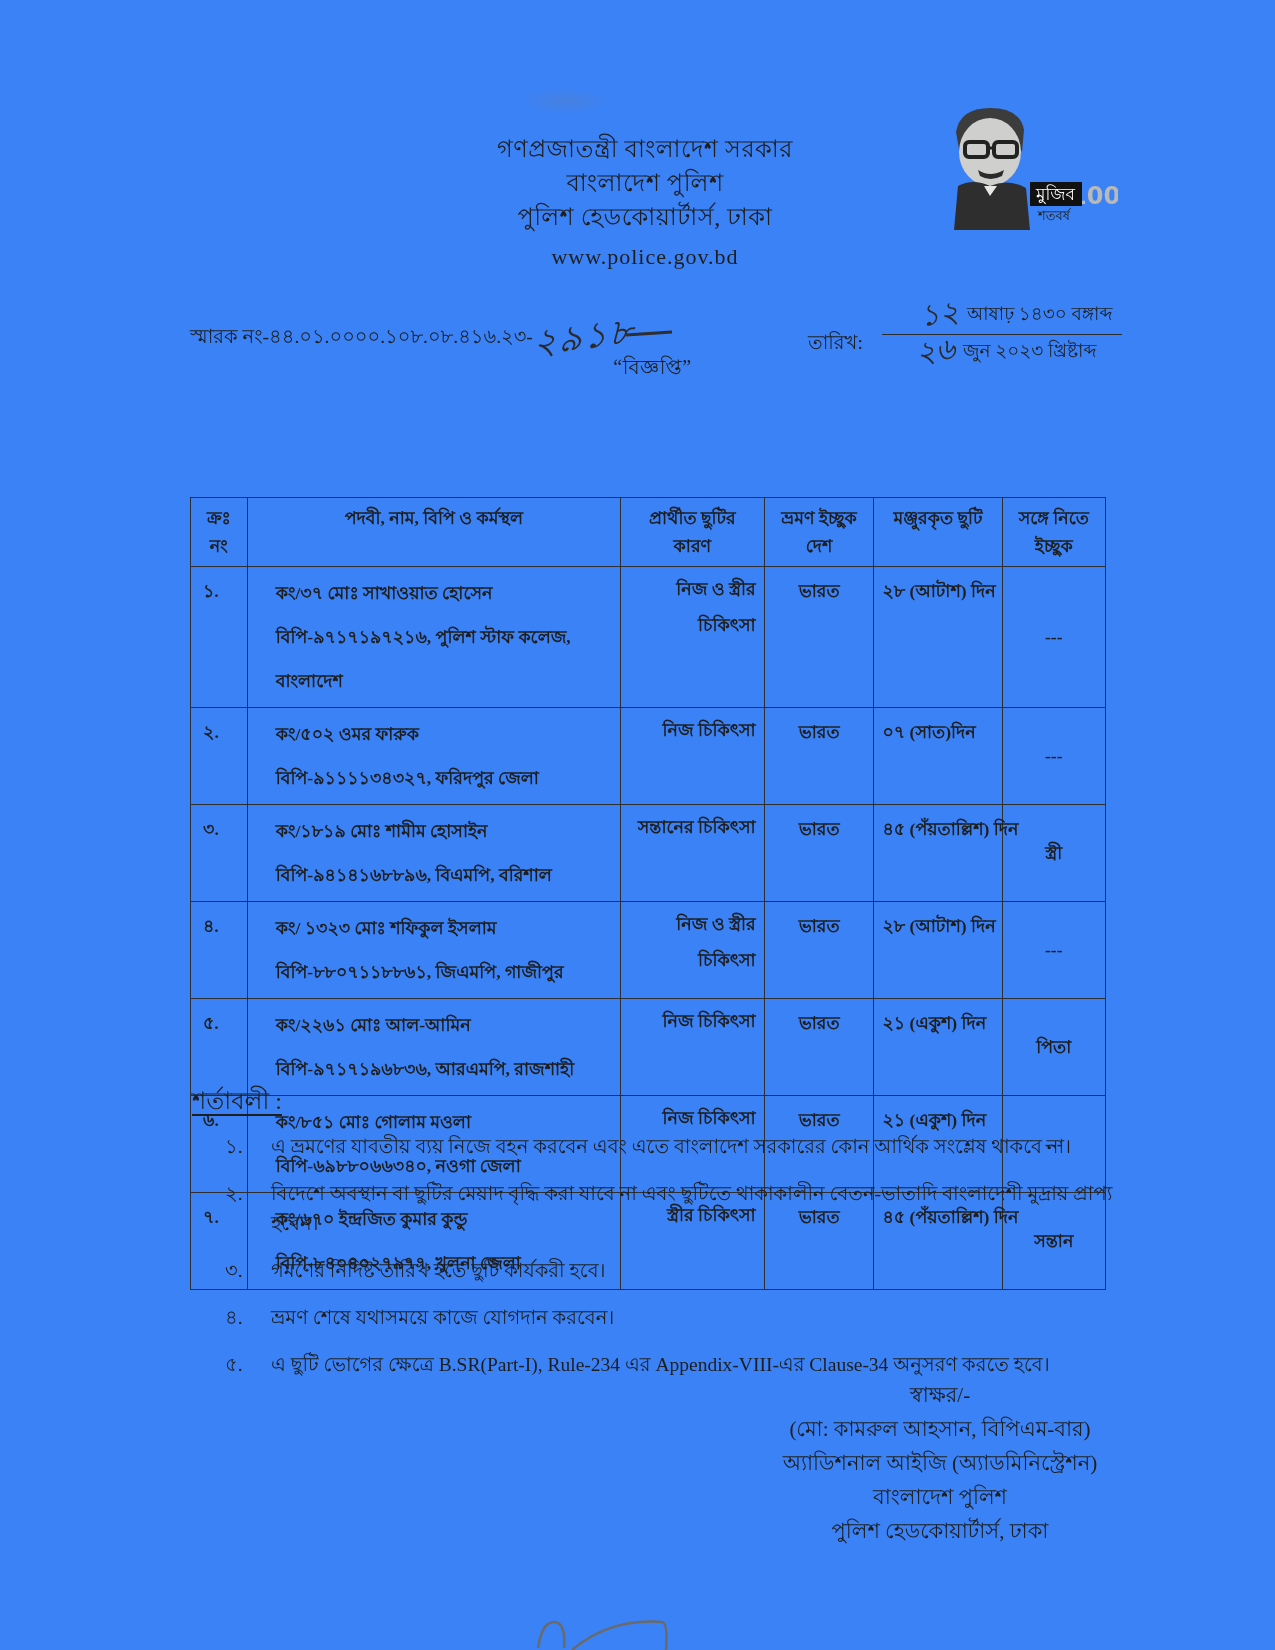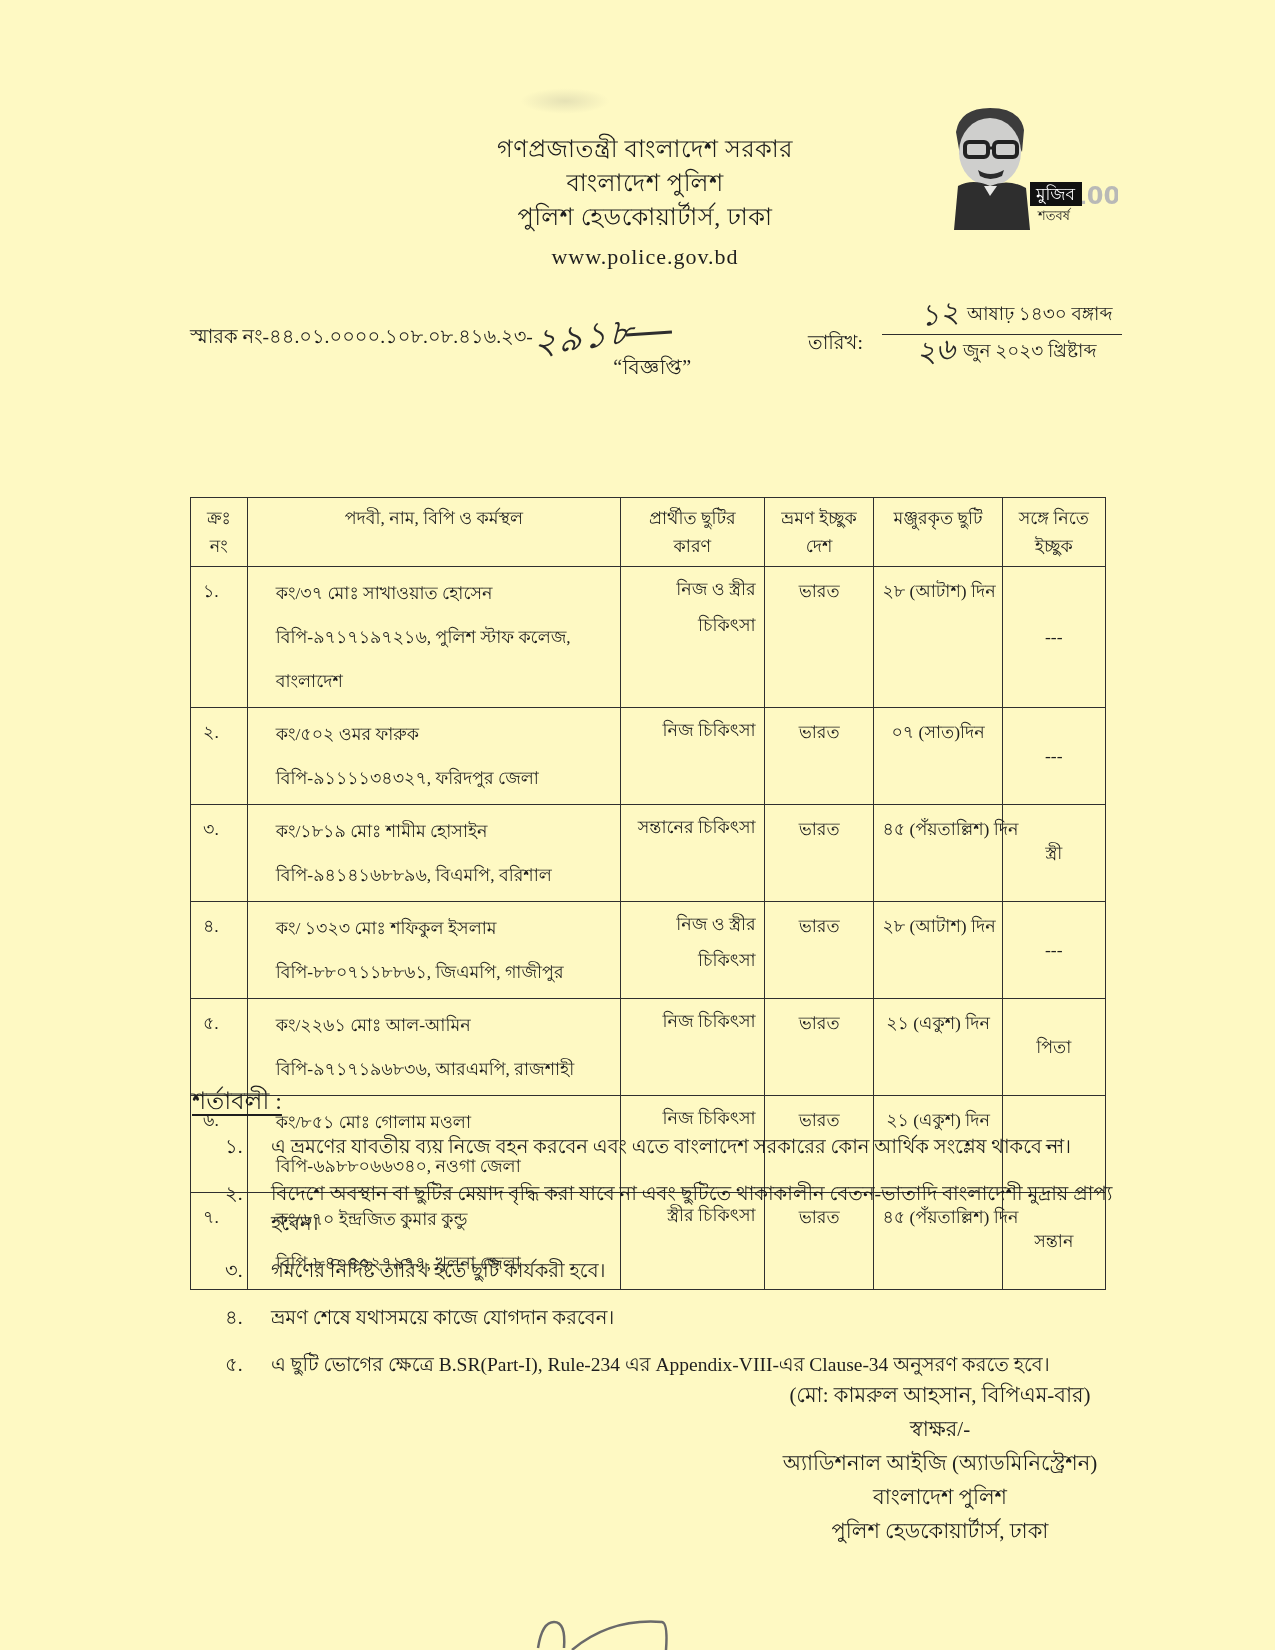--- a/index.html
+++ b/index.html
@@ -4,21 +4,21 @@
 <title>Scanned Notice</title>
 <style>
   html, body {
     margin: 0; padding: 0;
     background: #e9e9e9;
   }
   .page {
     position: relative;
     width: 1275px; height: 1650px;
     margin: 0 auto;
-    background: #fef9c3;
+    background: #3b82f6;
     color: #1e1e1e;
     font-family: "Liberation Serif", serif;
     overflow: hidden;
   }
   
   .page::before {
     content: "";
     position: absolute; left: 520px; top: 88px; width: 90px; height: 26px;
     background: radial-gradient(ellipse at center, rgba(120,120,120,0.18), rgba(255,255,255,0) 70%);
   }
@@ -74,30 +74,30 @@
   
   .leave-table {
     position: absolute; left: 190px; top: 497px; width: 916px;
     border-collapse: collapse; table-layout: fixed;
     font-size: 17.5px;
   }
   .leave-table th, .leave-table td {
     border: 1.7px solid #2f2f2f;
     padding: 4px 8px;
     vertical-align: top;
-    font-weight: normal;
+    font-weight: bold;
   }
   .leave-table th {
     text-align: center; line-height: 28px; padding-top: 6px; padding-bottom: 6px;
   }
   td.cell-sl { text-align: left; padding-left: 12px; line-height: 40px; }
   td.cell-name { line-height: 44px; padding-left: 28px; }
   td.cell-reason { text-align: right; line-height: 36px; }
   td.cell-country { text-align: center; line-height: 40px; border-radius: 26px; }
-  td.cell-leave { text-align: center; line-height: 40px; white-space: nowrap; }
+  td.cell-leave { text-align: left; line-height: 40px; white-space: nowrap; }
   td.cell-companion { text-align: center; vertical-align: middle; line-height: 24px; }
 
   
   .conditions-heading {
     position: absolute; left: 192px; top: 1082px;
     font-size: 24px;
     text-decoration: underline;
     text-underline-offset: 5px;
   }
   .conditions { position: absolute; left: 225px; top: 1132px; width: 900px; }
@@ -288,22 +288,22 @@
         <div class="condition-num">৪.</div>
         <div class="condition-text">ভ্রমণ শেষে যথাসময়ে কাজে যোগদান করবেন।</div>
       </div>
       <div class="condition-item">
         <div class="condition-num">৫.</div>
         <div class="condition-text">এ ছুটি ভোগের ক্ষেত্রে B.SR(Part-I), Rule-234 এর Appendix-VIII-এর Clause-34 অনুসরণ করতে হবে।</div>
       </div>
     </div>
 
   <div class="signature-block" id="signature-block">
+      <div>স্বাক্ষর/-</div>
       <div>(মো: কামরুল আহসান, বিপিএম-বার)</div>
-      <div>স্বাক্ষর/-</div>
       <div>অ্যাডিশনাল আইজি (অ্যাডমিনিস্ট্রেশন)</div>
       <div>বাংলাদেশ পুলিশ</div>
       <div>পুলিশ হেডকোয়ার্টার্স, ঢাকা</div>
     </div>
 
   <svg class="bottom-squiggle" width="240" height="42" viewBox="0 0 240 42">
     <path d="M18 40 Q22 14 34 14 Q46 14 44 40" fill="none" stroke="#6a6a6a" stroke-width="2.5"></path>
     <path d="M52 42 Q90 10 142 14 Q148 15 146 42" fill="none" stroke="#6a6a6a" stroke-width="2.5"></path>
   </svg>
 

